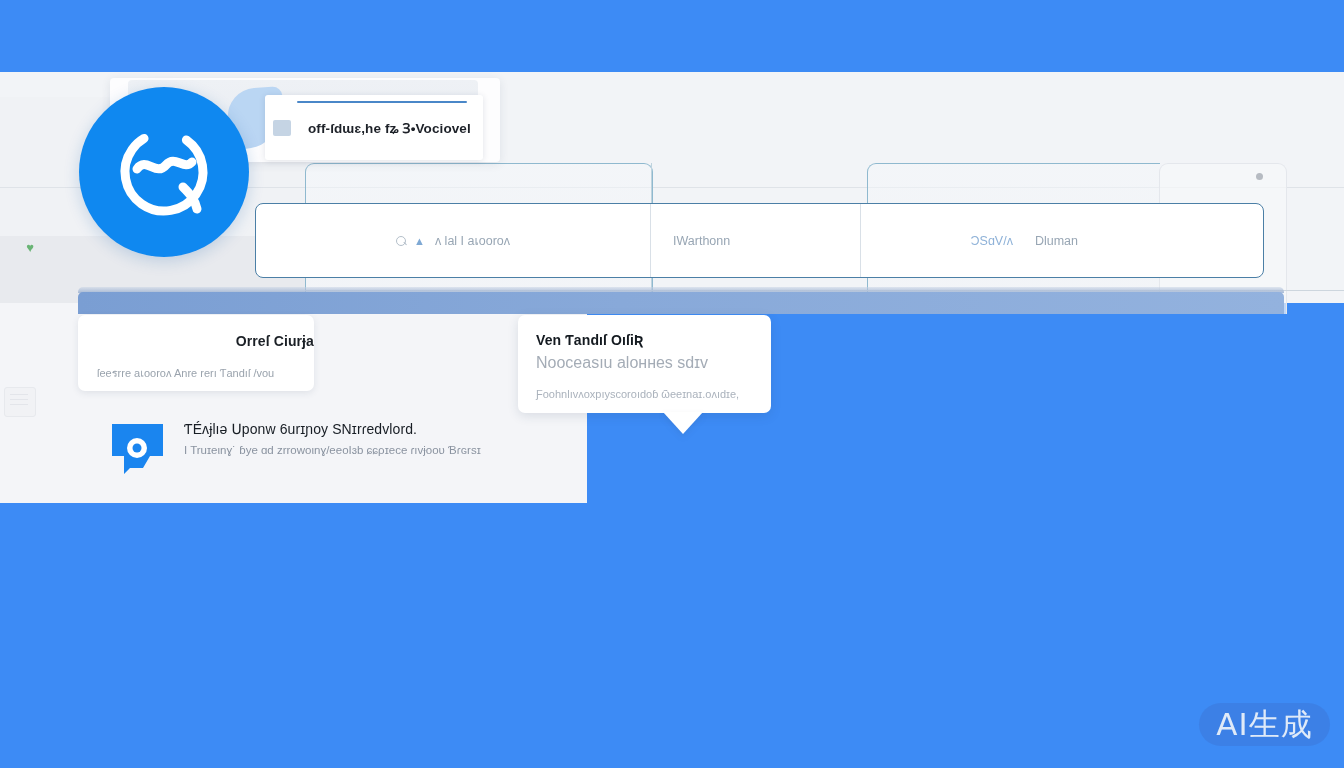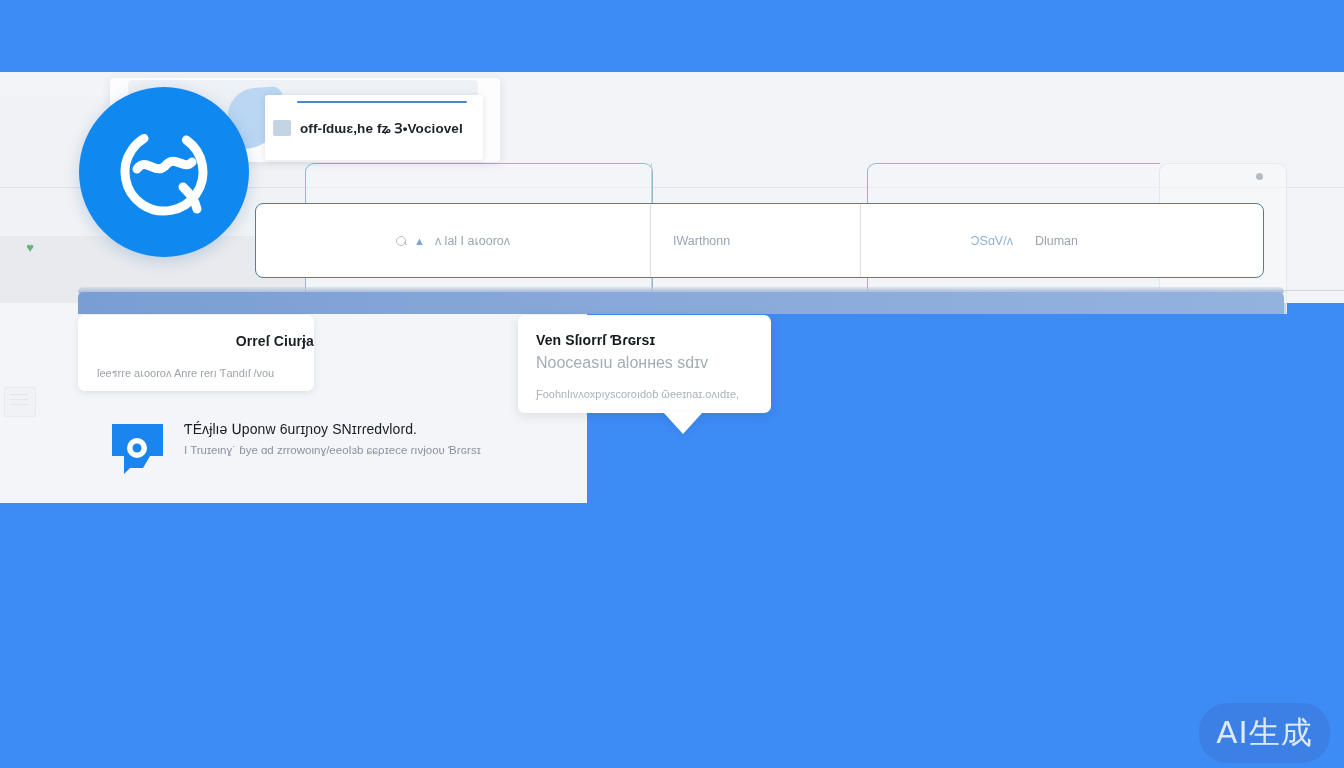--- a/index.html
+++ b/index.html
@@ -134,20 +134,21 @@
   }
   .tooltip-box {
     position: absolute; left: 265px; top: 95px;
     width: 218px; height: 65px;
     background: #ffffff;
     border-radius: 3px;
     box-shadow: 0 1px 6px rgba(30,50,80,.13);
     display: flex; align-items: center;
     padding-left: 8px;
     box-sizing: border-box;
+    gap: 8px;
   }
   .tooltip-box:before {
     content: "";
     position: absolute; left: 32px; top: 6px;
     width: 170px; height: 2px;
     background: #4a87c8;
     border-radius: 2px;
   }
   .tooltip-chip {
     width: 18px; height: 16px;
@@ -298,21 +299,21 @@
   }
   .bottom-text .s {
     margin-top: 7px;
     font-size: 11.5px; color: #8a93a0;
     white-space: nowrap;
   }
 
   
   .ai-badge {
     position: absolute; left: 1199px; top: 703px;
-    width: 131px; height: 60px;
+    width: 131px; height: 43px;
     border-radius: 28px;
     background: rgba(60,115,210,.42);
     display: flex; align-items: center; justify-content: center;
   }
   .ai-badge span {
     font-size: 31px;
     color: #dfeaf8;
     letter-spacing: 1px;
     font-family: "DejaVu Sans", sans-serif;
   }
@@ -372,21 +373,21 @@
 
   <div class="grad-band-shade"></div>
   <div class="grad-band"></div>
 
   <div class="card-left">
     <div class="t">Orreſ Ciurɉa</div>
     <div class="s">ſeeรrre  aเooroʌ Anre rerı Ƭandıſ /vou</div>
   </div>
 
   <div class="card-pop">
-    <div class="t">Ven Sſıorrſ Ɓɾɢrsɪ</div>
+    <div class="t">Ven Ƭandıſ OıſiƦ</div>
     <div class="s1">Nooceasıu aloннes sdɪv</div>
     <div class="s2">Ƒoohnlıvʌoxpıyscoroıdoɓ  ῶeeɪnaɪ.oʌıdɪe,</div>
   </div>
   <div class="pop-tail"></div>
 
   <div class="bottom-row">
     <div class="pent-icon">
       <svg width="55" height="54" viewBox="0 0 55 54">
         <path d="M2 2 H53 V34 L40 34 L33 46 L20 46 L14 52 L14 34 L2 34 Z" fill="#1a85ef"></path>
         <circle cx="27" cy="26" r="10" fill="#ffffff"></circle>

